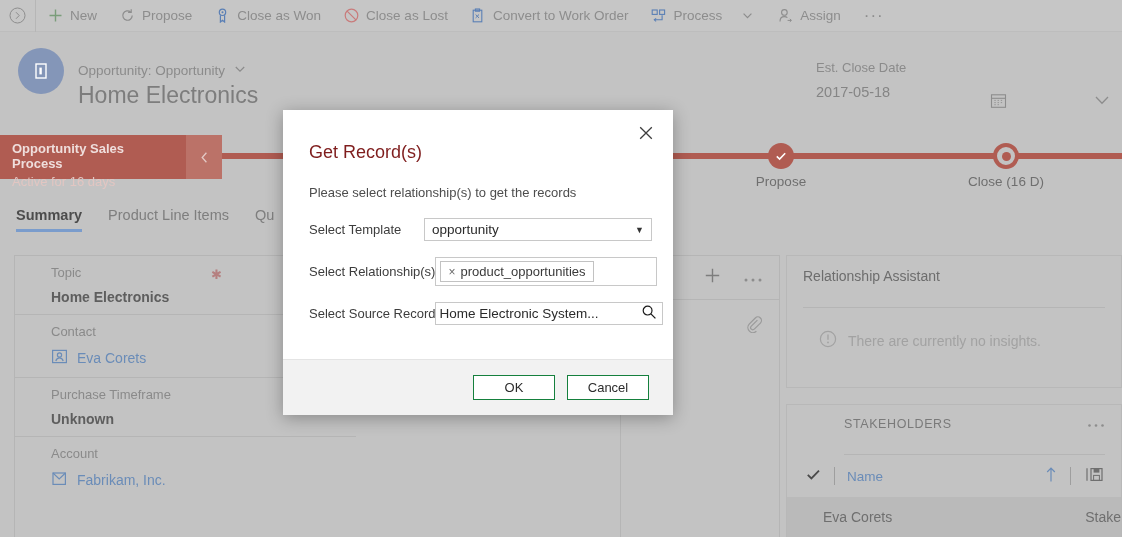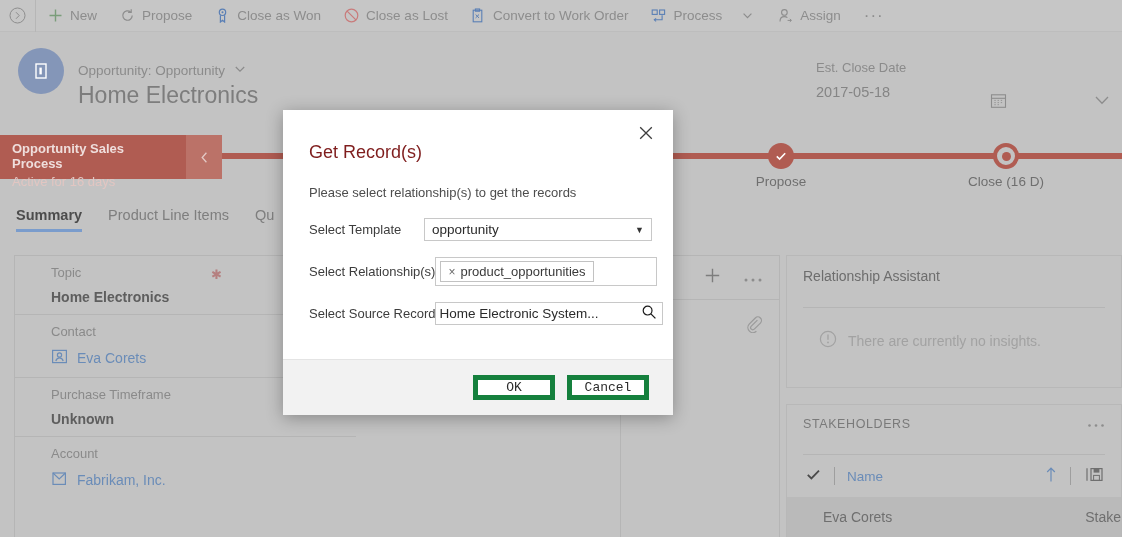--- a/index.html
+++ b/index.html
@@ -145,21 +145,21 @@
   .card {
     background: #c3c3c3; border: 1px solid #b8b8b8;
     padding: 12px 16px; margin-bottom: 16px;
   }
   .card-title { font-size: 14px; color: #6d6d6d; padding-bottom: 23px; border-bottom: 1px solid #b5b5b5; }
   .card-title.small { font-size: 12.5px; letter-spacing: .6px; color: #7a7a7a; }
   .card-empty {
     display: flex; align-items: center; gap: 11px;
     padding: 22px 8px 24px 16px; font-size: 14px; color: #a2a2a2;
   }
-  .card-head-row { display: flex; align-items: flex-end; justify-content: space-between; }
+  .card-head-row { display: flex; align-items: flex-end; justify-content: space-between; margin-left: 41px; }
   .grid-head {
     display: flex; align-items: center; gap: 12px;
     padding: 11px 0 11px 2px; font-size: 13.5px;
   }
   .grid-head .sep { width: 1px; height: 18px; background: #9e9e9e; }
   .grid-head .colname { color: #6a8cb8; flex: 1; }
   .grid-row {
     display: flex; align-items: center; justify-content: space-between;
     background: #bababa; padding: 12px 0 12px 32px; font-size: 14px; color: #6f6f6f;
     margin: 0 -16px 0 -16px;
@@ -206,24 +206,24 @@
     display: flex; align-items: center; justify-content: space-between;
     padding: 0 5px 0 3px; font-size: 13.5px; color: #2b2b2b;
   }
   .modal-footer {
     position: absolute; left: 0; right: 0; bottom: 0; height: 56px;
     background: #f2f2f2; border-top: 1px solid #e4e4e4;
     display: flex; align-items: center; justify-content: flex-end; gap: 12px;
     padding-right: 24px;
   }
   .m-btn {
-    width: 82px; height: 25px; border: 5px solid #15803d; background: #fff;
+    width: 82px; height: 25px; border: 1px solid #15803d; background: #fff;
     font-size: 13px; color: #2b2b2b;
     display: flex; align-items: center; justify-content: center;
-    font-family: Liberation Mono, monospace;
+    font-family: Liberation Sans, sans-serif;
   }
 </style>
 </head>
 <body>
 
 <div id="app">
 
   <div class="dimmed">
 
     <div class="cmdbar">

